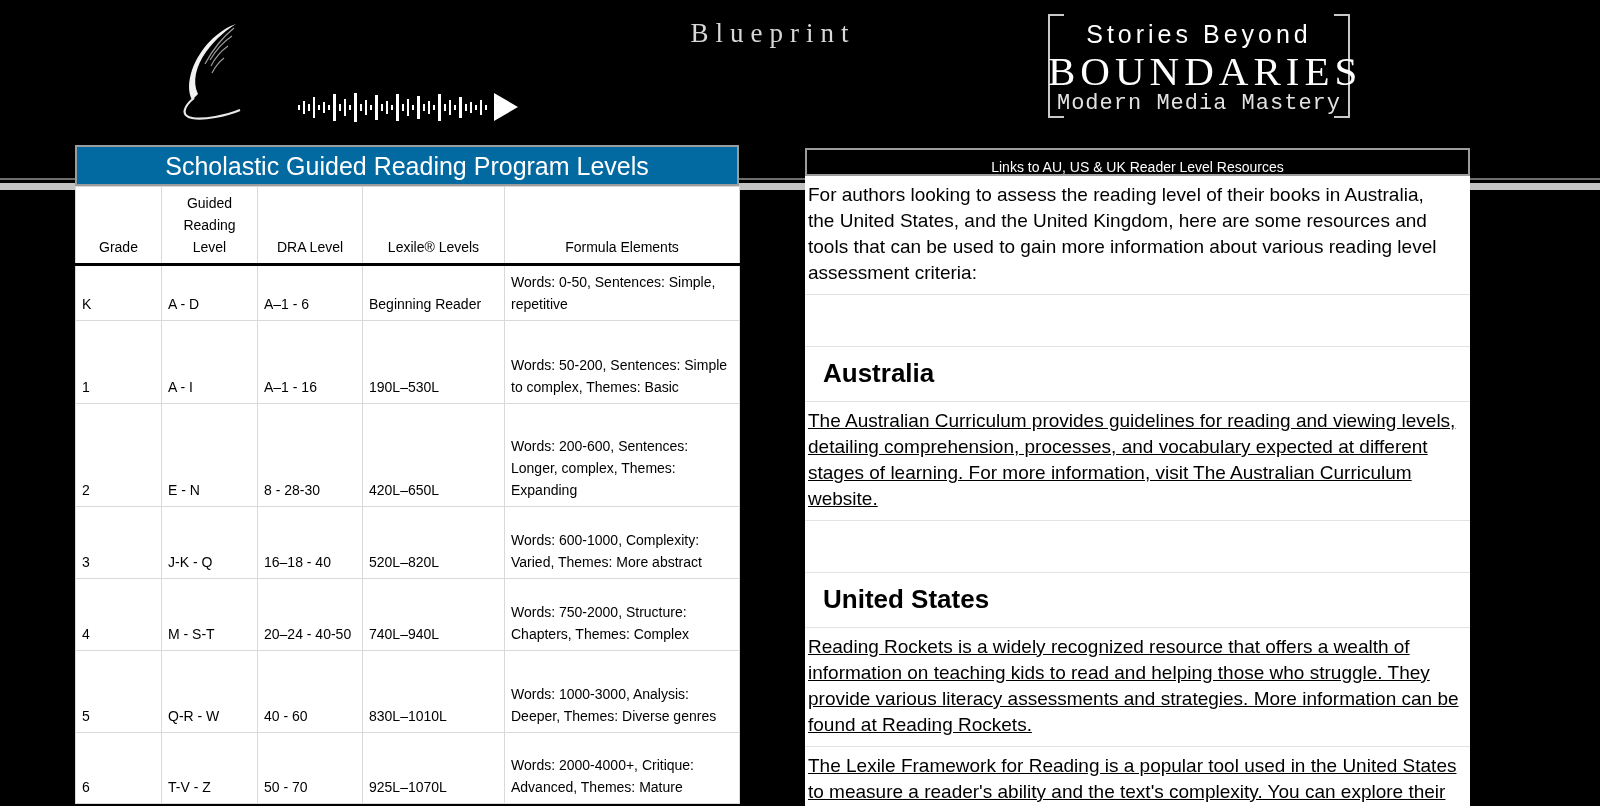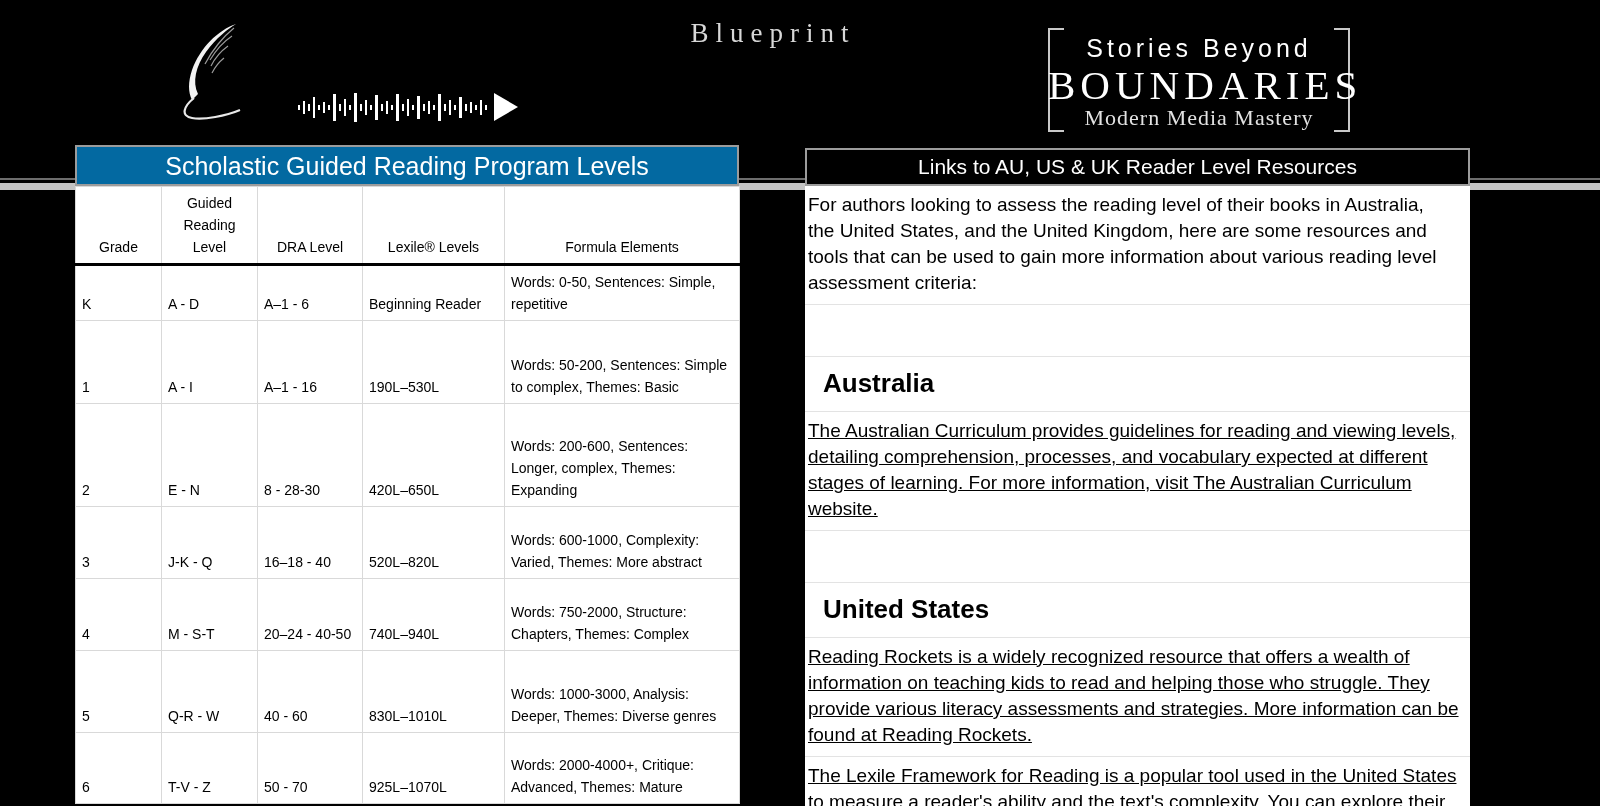--- a/index.html
+++ b/index.html
@@ -29,40 +29,40 @@
   .logo-plot { position: absolute; left: 668px; top: 16px; width: 210px; height: 106px; text-align: center; }
   .plot-main {
     font-family: "Liberation Serif", serif; font-size: 60px; color: #fff;
     letter-spacing: 6px; line-height: 62px; white-space: nowrap;
   }
   .plot-sub {
     font-family: "Liberation Serif", serif; font-size: 27px; color: #d8d8d8;
     letter-spacing: 7px; line-height: 34px; white-space: nowrap;
   }
 
-  .logo-sbb { position: absolute; left: 1048px; top: 28px; width: 302px; height: 104px; }
+  .logo-sbb { position: absolute; left: 1048px; top: 14px; width: 302px; height: 104px; }
   .sbb-frame-l, .sbb-frame-r {
     position: absolute; top: 0; width: 16px; height: 104px;
     border-top: 2px solid #c9c9c9; border-bottom: 2px solid #c9c9c9;
   }
   .sbb-frame-l { left: 0; border-left: 2px solid #c9c9c9; }
   .sbb-frame-r { right: 0; border-right: 2px solid #c9c9c9; }
   .sbb-l1 {
     position: absolute; left: 0; right: 0; top: 6px; text-align: center;
     font-family: "Liberation Sans", sans-serif; font-size: 25px; color: #fff;
     letter-spacing: 4px; white-space: nowrap;
   }
   .sbb-l2 {
     position: absolute; left: 0; right: 0; top: 33px; text-align: center;
     font-family: "Liberation Serif", serif; font-size: 41px; color: #fff;
     letter-spacing: 5px; white-space: nowrap;
   }
   .sbb-l3 {
     position: absolute; left: 0; right: 0; top: 77px; text-align: center;
-    font-family: Liberation Serif, serif; font-size: 22px; color: #e2e2e2;
+    font-family: Liberation Mono, monospace; font-size: 22px; color: #e2e2e2;
     letter-spacing: 1px; white-space: nowrap;
   }
 
   
   .rule-gray { position: absolute; left: 0; top: 183px; width: 1600px; height: 7px; background: #c3c3c3; }
   .rule-gray2 { position: absolute; left: 0; top: 178px; width: 1600px; height: 2px; background: #6d6d6d; }
 
   
   .left-card { position: absolute; left: 75px; top: 145px; width: 664px; }
   .card-title {
@@ -89,22 +89,22 @@
   .row-2  td { height: 103px; margin-left: 35px; }
   .row-3  td { height: 72px; }
   .row-4  td { height: 72px; }
   .row-5  td { height: 82px; }
   .row-6  td { height: 71px; }
 
   
   .right-card { position: absolute; left: 805px; top: 148px; width: 665px; }
   .right-title {
     background: #000; color: #fff; border: 2px solid #9c9c9c;
-    height: 38px; line-height: 34px; text-align: center;
-    font-size: 21px; white-space: nowrap;
+    height: 28px; line-height: 34px; text-align: center;
+    font-size: 14px; white-space: nowrap;
   }
   .right-body { background: #fff; width: 665px; }
   .rrow { border-bottom: 1px solid #e3e3e3; background: #fff; padding: 0; }
   .rtext { color: #000; font-size: 19px; line-height: 26px; padding: 6px 16px 8px 3px; }
   .rspacer { height: 52px; }
   .rhead {
     color: #000; font-size: 26px; font-weight: bold; line-height: 40px;
     padding: 6px 8px 8px 18px;
   }
   .rlink { text-decoration: underline; color: #000; font-size: 19px; line-height: 26px; padding: 6px 8px 8px 3px; cursor: pointer; }

